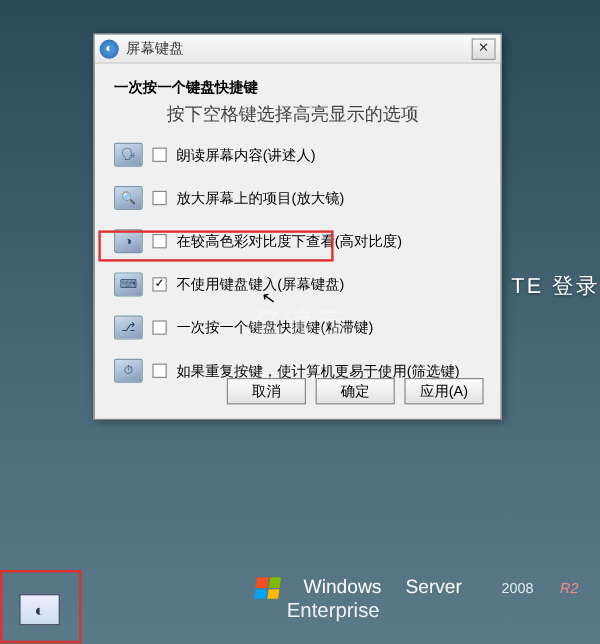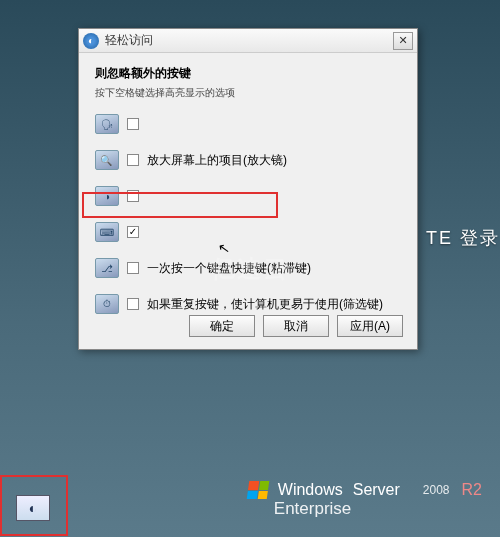--- a/index.html
+++ b/index.html
@@ -57,23 +57,24 @@
     .dialog-body {
       padding: 12px 16px;
     }
     .heading {
       font-weight: bold;
       font-size: 12px;
       color: #000;
       margin-bottom: 4px;
     }
     .subheading {
-      font-size: 10px;
+      font-size: 15px;
       color: #444;
       margin-bottom: 14px;
+      margin-left: 44px;
     }
     .option-row {
       display: flex;
       align-items: center;
       margin-bottom: 16px;
       gap: 8px;
     }
     .option-icon {
       width: 24px;
       height: 20px;
@@ -158,36 +159,36 @@
       letter-spacing: 2px;
       pointer-events:none;
     }
     .branding {
       position: absolute;
       bottom: 18px;
       right: 18px;
       color: #fff;
       text-align: left;
     }
-    .brand-line1 { font-size: 16px; display:flex; align-items:center; gap:10px;}
+    .brand-line1 { font-size: 16px; display:flex; align-items:center; gap:20px;}
     .brand-flag {
       width: 20px; height: 18px;
       display: grid;
       grid-template-columns: 1fr 1fr;
       grid-template-rows: 1fr 1fr;
       gap: 1px;
       transform: skewX(-8deg);
     }
     .brand-flag span:nth-child(1){background:#f25022;}
     .brand-flag span:nth-child(2){background:#7fba00;}
     .brand-flag span:nth-child(3){background:#00a4ef;}
     .brand-flag span:nth-child(4){background:#ffb900;}
     .brand-line2 { font-size: 17px; margin-left:26px; opacity:.9;}
     .year { font-size:12px; opacity:.85; margin-left:13px;}
-    .r2 { color:#e88; font-size:16px; margin-left:2px;}
+    .r2 { color:#e88; font-size:12px; margin-left:2px;font-style:italic;}
     .ease-btn {
       position: absolute;
       bottom: 16px;
       left: 16px;
       width: 34px;
       height: 26px;
       border: 1px solid #556;
       background: linear-gradient(180deg,#eef,#cde);
       display:flex;align-items:center;justify-content:center;
       font-size:14px;color:#235;
@@ -201,64 +202,67 @@
     }
   </style>
 </head>
 <body>
 
 <div class="bg-text">TE 登录</div>
 
 <div class="dialog">
   <div class="titlebar">
     <div class="title-icon">◐</div>
-    <div class="title-text">轻松访问</div>
+    <div class="title-text">屏幕键盘</div>
     <div class="close-btn">✕</div>
   </div>
   <div class="dialog-body">
-    <div class="heading">则忽略额外的按键</div>
+    <div class="heading">一次按一个键盘快捷键</div>
     <div class="subheading">按下空格键选择高亮显示的选项</div>
 
     <div class="option-row">
       <div class="option-icon">🗣</div>
       <div class="checkbox"></div>
+      <div class="option-label">朗读屏幕内容(讲述人)</div>
     </div>
 
     <div class="option-row">
       <div class="option-icon">🔍</div>
       <div class="checkbox"></div>
       <div class="option-label">放大屏幕上的项目(放大镜)</div>
     </div>
 
     <div class="option-row">
       <div class="option-icon">◑</div>
       <div class="checkbox"></div>
+      <div class="option-label">在较高色彩对比度下查看(高对比度)</div>
     </div>
 
     <div class="option-row">
       <div class="option-icon">⌨</div>
       <div class="checkbox">✓</div>
+      <div class="option-label">不使用键盘键入(屏幕键盘)</div>
     </div>
 
     <div class="option-row">
       <div class="option-icon">⎇</div>
       <div class="checkbox"></div>
       <div class="option-label">一次按一个键盘快捷键(粘滞键)</div>
     </div>
 
     <div class="option-row">
       <div class="option-icon">⏱</div>
       <div class="checkbox"></div>
       <div class="option-label">如果重复按键，使计算机更易于使用(筛选键)</div>
     </div>
   </div>
 
   <div class="button-row">
+    <div class="btn">取消</div>
     <div class="btn">确定</div>
-    <div class="btn">取消</div>
     <div class="btn">应用(A)</div>
   </div>
 </div>
 
 <div class="highlight-box highlight-option"></div>
 <div class="cursor">↖</div>
 
 <div class="watermark">亿速云</div>
 
 <div class="ease-btn">◐</div>

